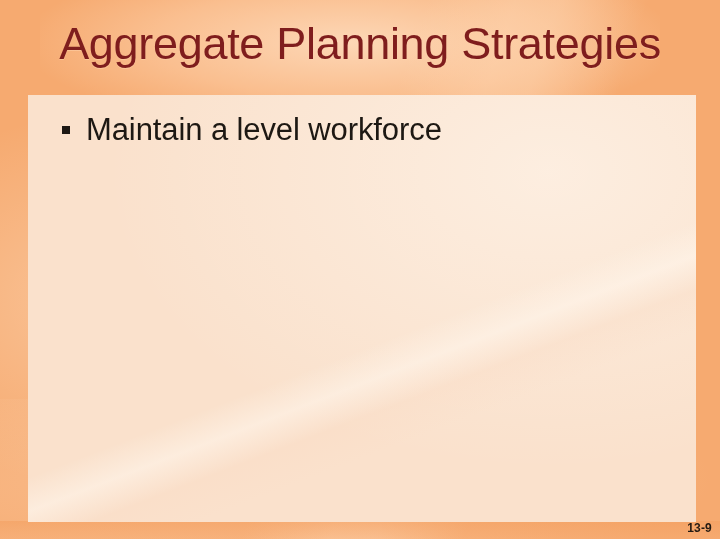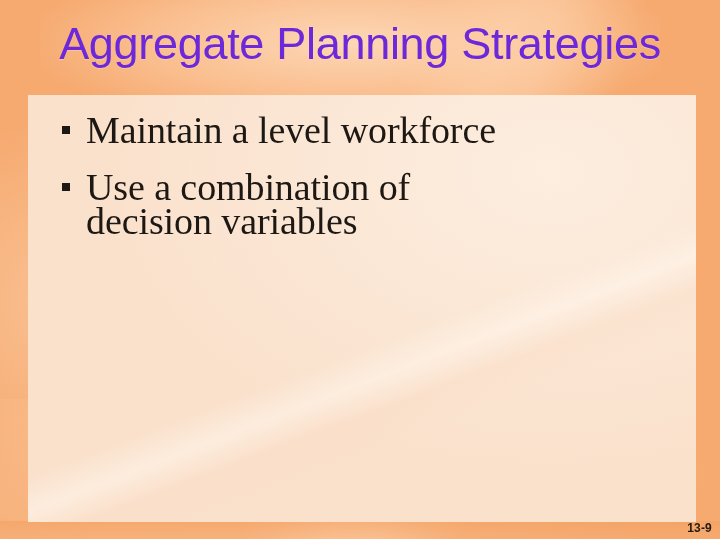--- a/index.html
+++ b/index.html
@@ -88,21 +88,21 @@
   #title {
     position: absolute;
     left: 0;
     top: 16px;
     width: 720px;
     text-align: center;
     font-family: "Liberation Sans Narrow", "Liberation Sans", sans-serif;
     font-size: 45px;
     font-weight: 400;
     letter-spacing: -0.3px;
-    color: #6d28d9;
+    color: #7f1d1d;
     line-height: 56px;
     white-space: nowrap;
     text-shadow: 0 1px 0 rgba(255, 210, 170, 0.55);
   }
 
   
   #content-panel {
     position: absolute;
     left: 28px;
     top: 95px;
@@ -130,26 +130,25 @@
     top: 18px;
     width: 600px;
     margin: 0;
     padding: 0;
     list-style: none;
   }
   .bullet-item {
     position: relative;
     padding-left: 24px;
     margin: 0 0 23px 0;
-    font-size: 38px;
+    font-size: 31px;
     font-weight: 400;
     line-height: 34px;
     color: #1d1813;
     letter-spacing: -0.1px;
-    font-family: Liberation Serif, serif;
   }
   .bullet-item:last-child {
     margin-bottom: 0;
   }
   .bullet-marker {
     position: absolute;
     left: 0;
     top: 13px;
     width: 8px;
     height: 8px;
@@ -186,23 +185,19 @@
   <div id="content-panel">
     <ul id="bullet-list">
 
       <li class="bullet-item">
         <span class="bullet-marker"></span>
         <span class="bullet-text">Maintain a level workforce</span>
       </li>
 
 
 
-      <li class="bullet-item" style="width:450px;">
-        <span class="bullet-marker"></span>
-        <span class="bullet-text">Use a combination of decision variables</span>
-      </li>
 
     </ul>
   </div>
 
   <div id="page-number">13-9</div>
 
 </div>
 
 </body></html>

